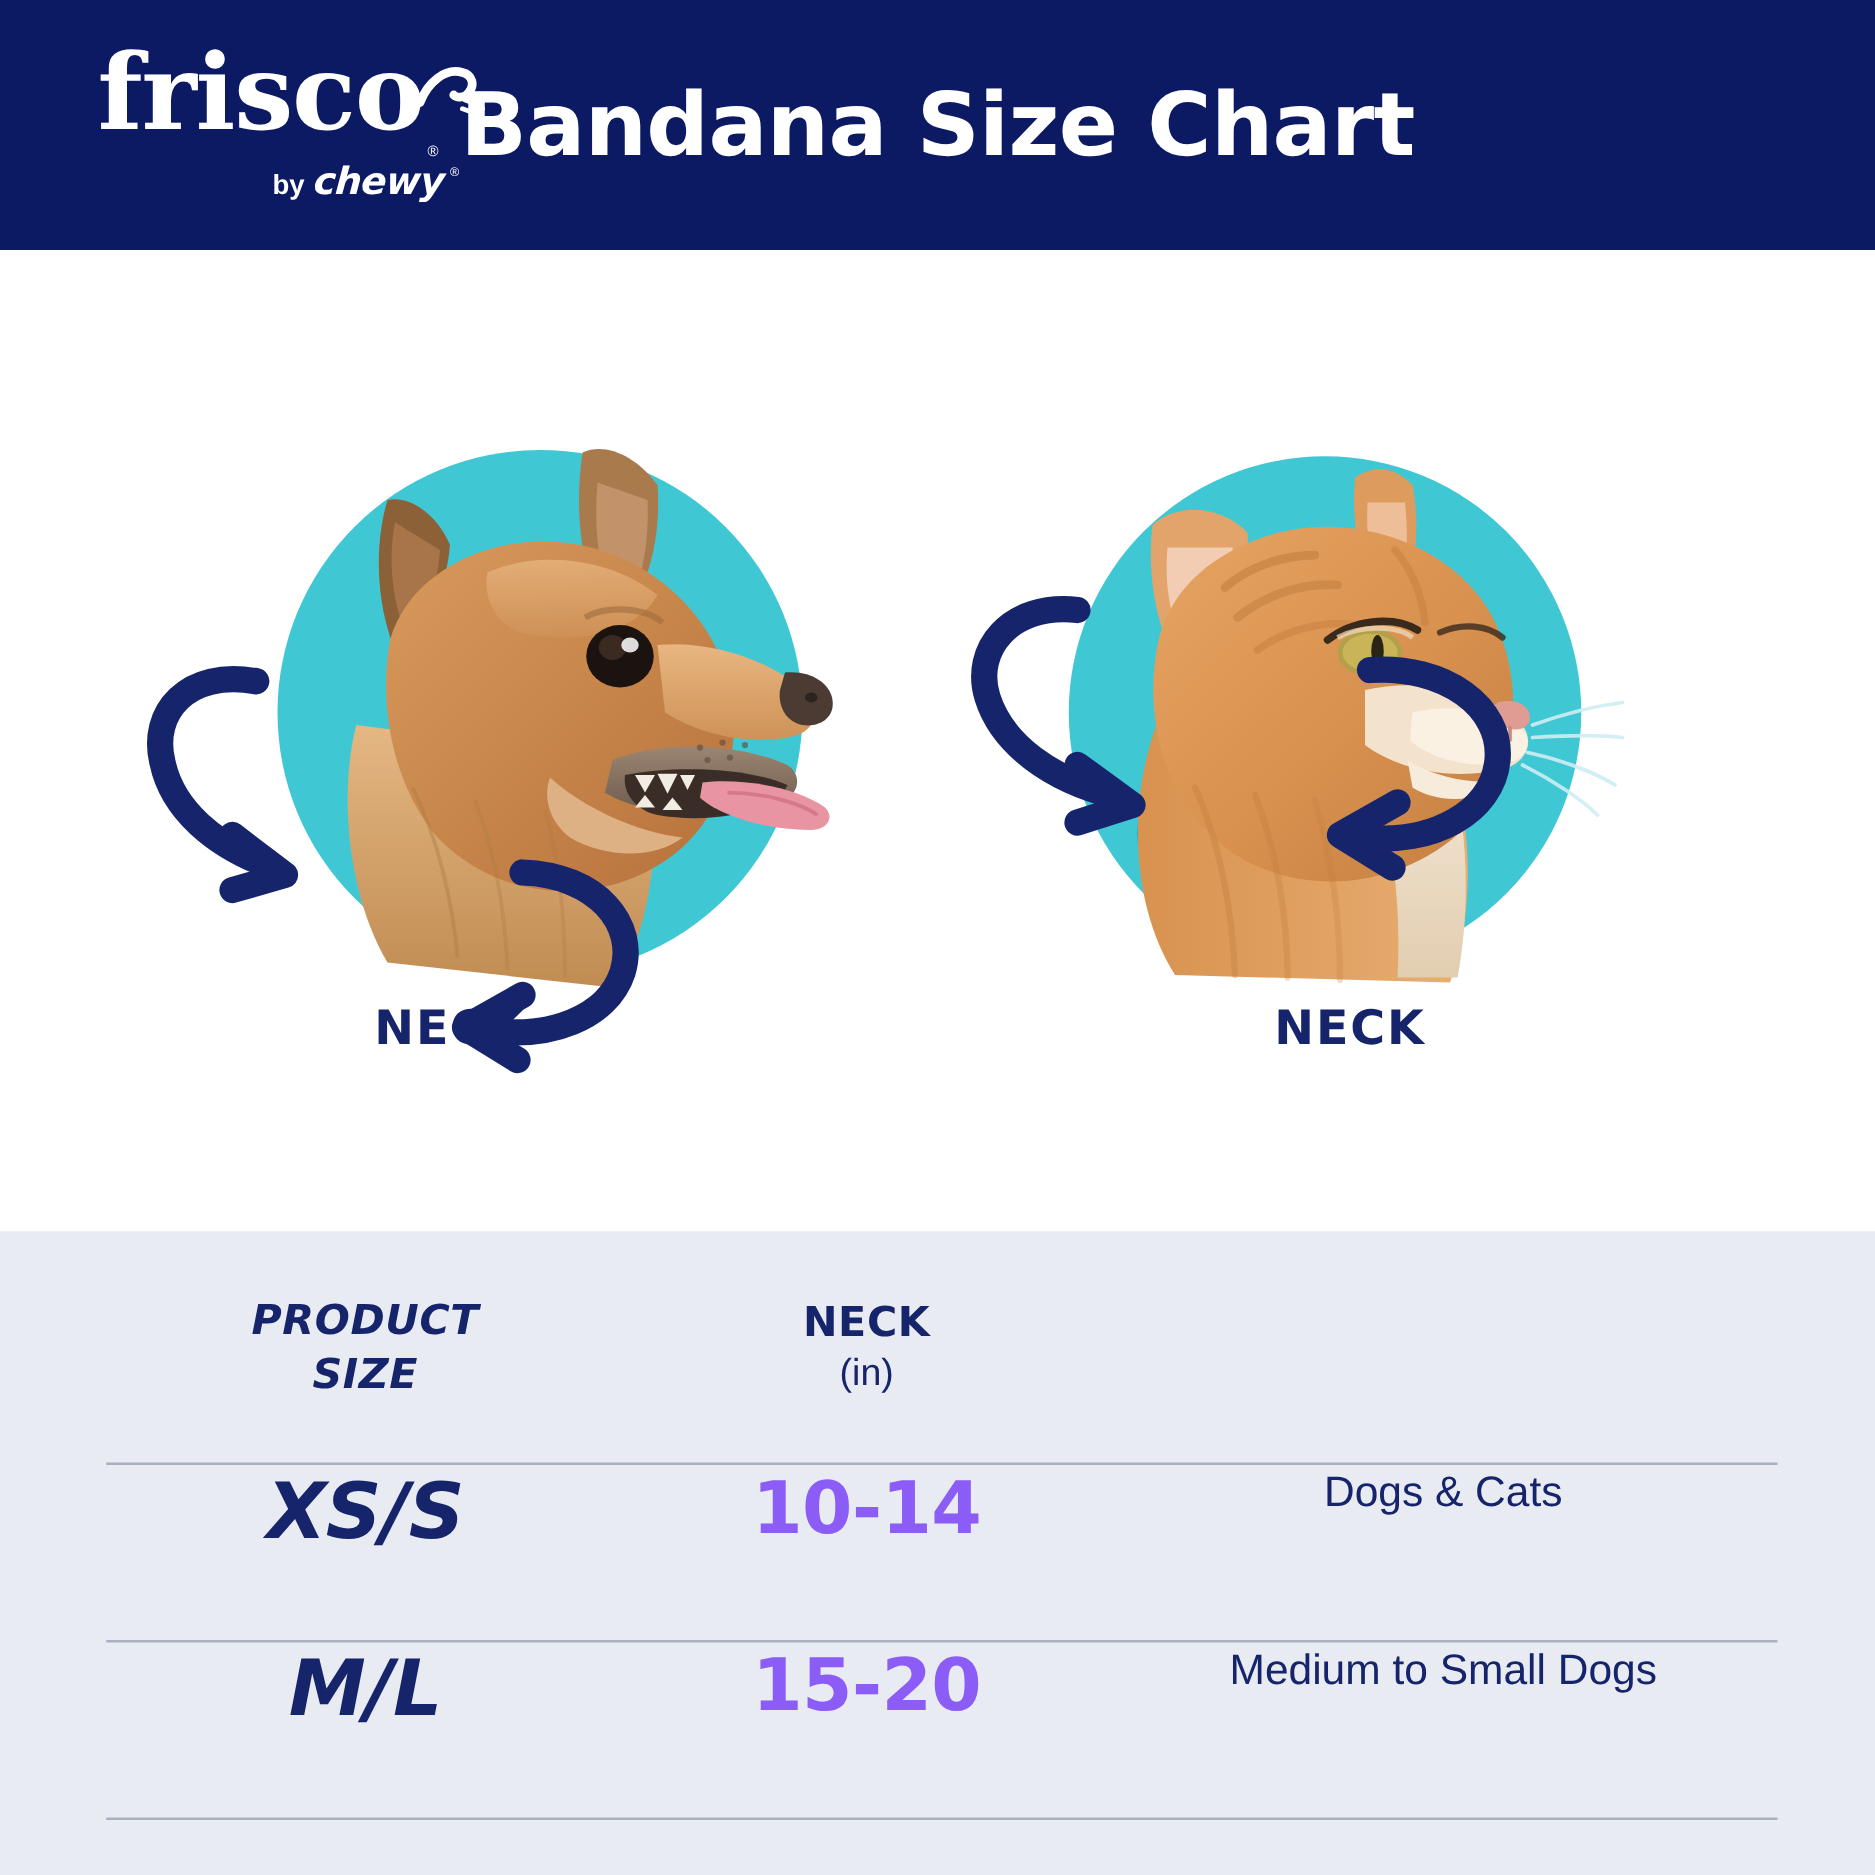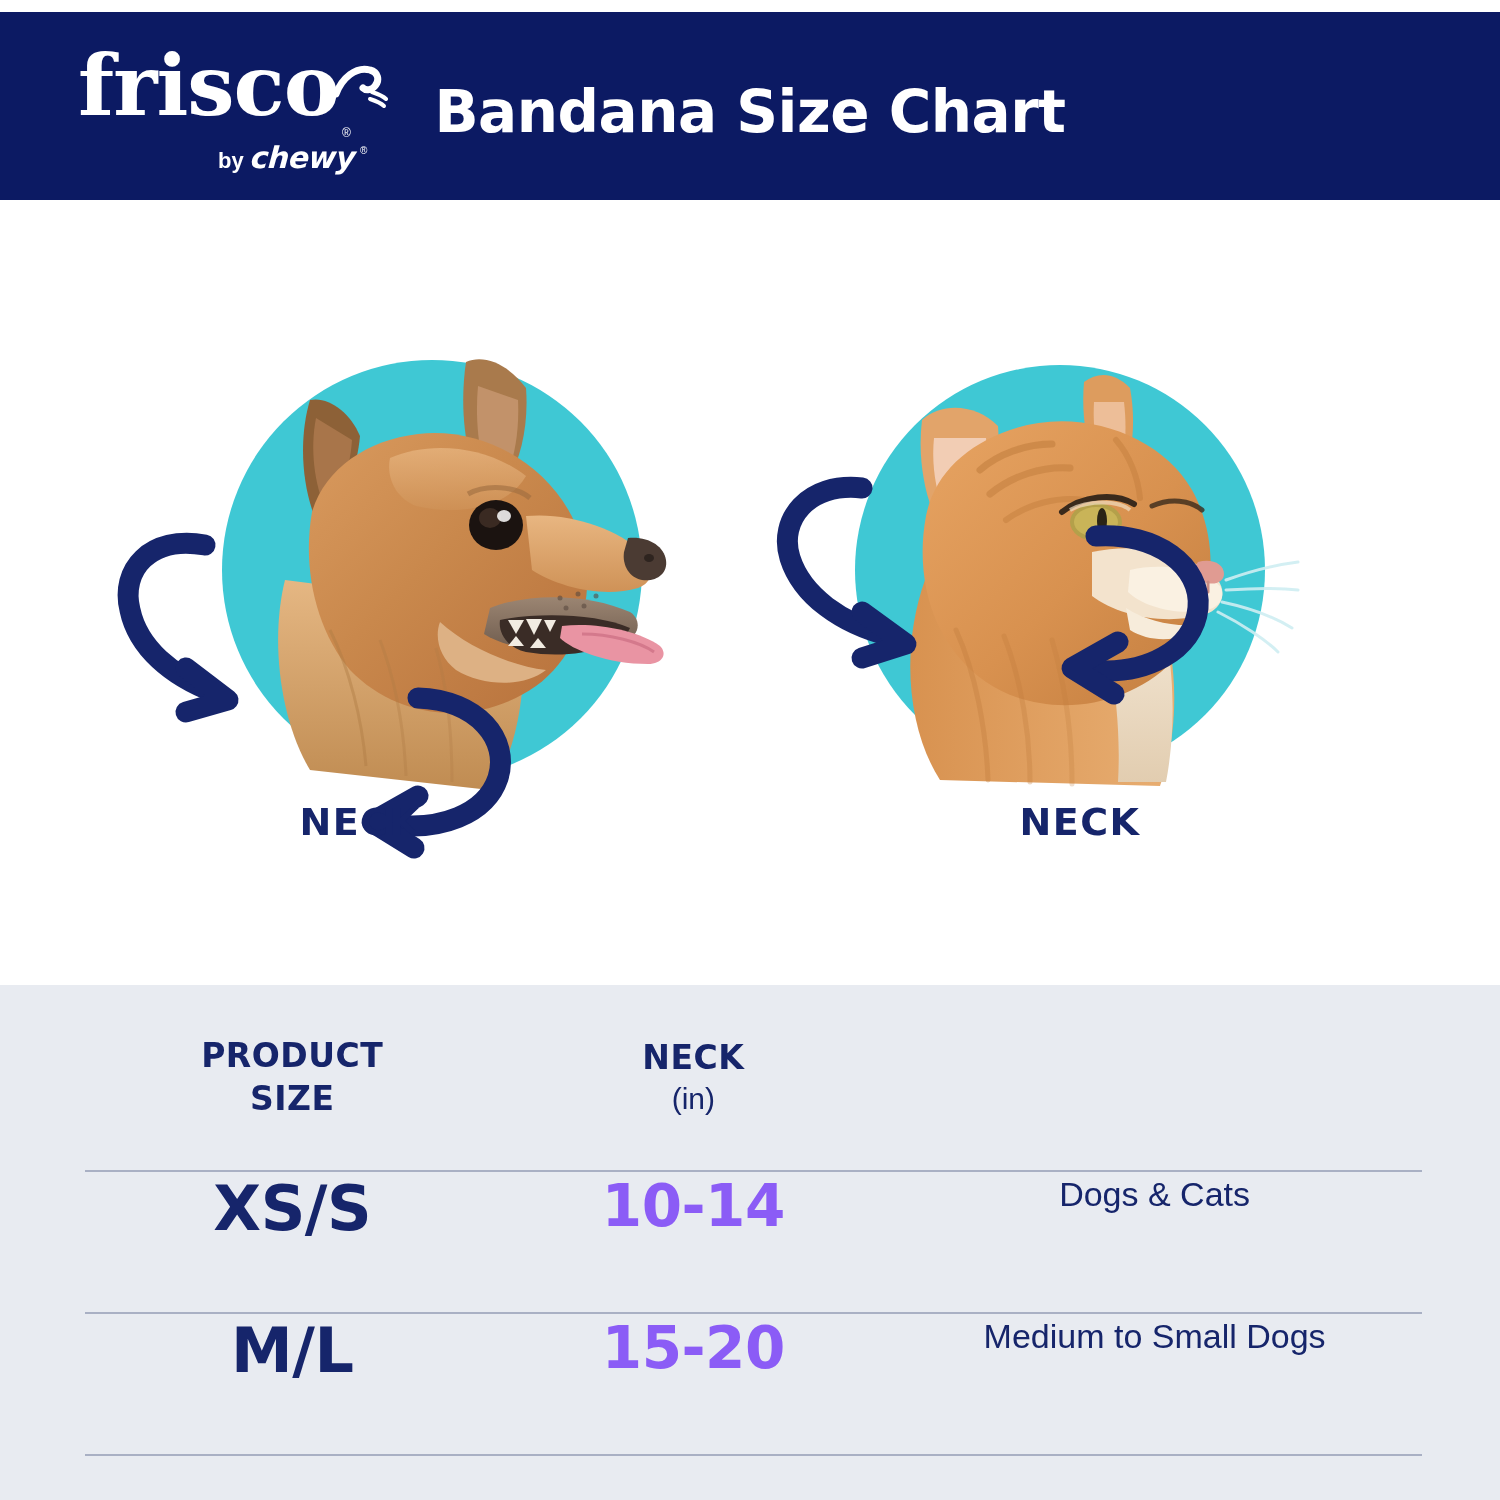--- a/index.html
+++ b/index.html
@@ -15,21 +15,21 @@
   .page {
     position: relative;
     width: 1500px;
     height: 1500px;
     background: #ffffff;
   }
 
   
   .header-bar {
     position: absolute;
-    top: 12px; left: 0;
+    top: 0; left: 0;
     width: 1500px;
     height: 200px;
     background: #0c1a63;
     display: flex;
     align-items: center;
   }
 
   .logo-block {
     position: absolute;
     left: 78px;
@@ -105,21 +105,21 @@
   .header-title {
     position: absolute;
     left: 0;
     top: 0;
     width: 1500px;
     height: 200px;
     display: flex;
     align-items: center;
     justify-content: center;
     font-family: "DejaVu Sans", sans-serif;
-    font-size: 58px;
+    font-size: 70px;
     font-weight: 700;
     color: #ffffff;
     letter-spacing: -0.5px;
   }
 
   
   .illus-area {
     position: absolute;
     top: 200px; left: 0;
     width: 1500px;
@@ -207,21 +207,21 @@
   .thead {
     height: 185px;
     align-items: center;
   }
 
   .tcell {
     text-align: center;
     color: #16256b;
   }
 
-  .col-size { width: 31%; }
+  .col-size { width: 31%; font-style: italic; }
   .col-neck { width: 29%; }
   .col-rec  { width: 40%; }
 
   .th-text {
     font-family: "DejaVu Sans", sans-serif;
     font-size: 33px;
     font-weight: 700;
     letter-spacing: 0.5px;
     line-height: 1.28;
     color: #16256b;

